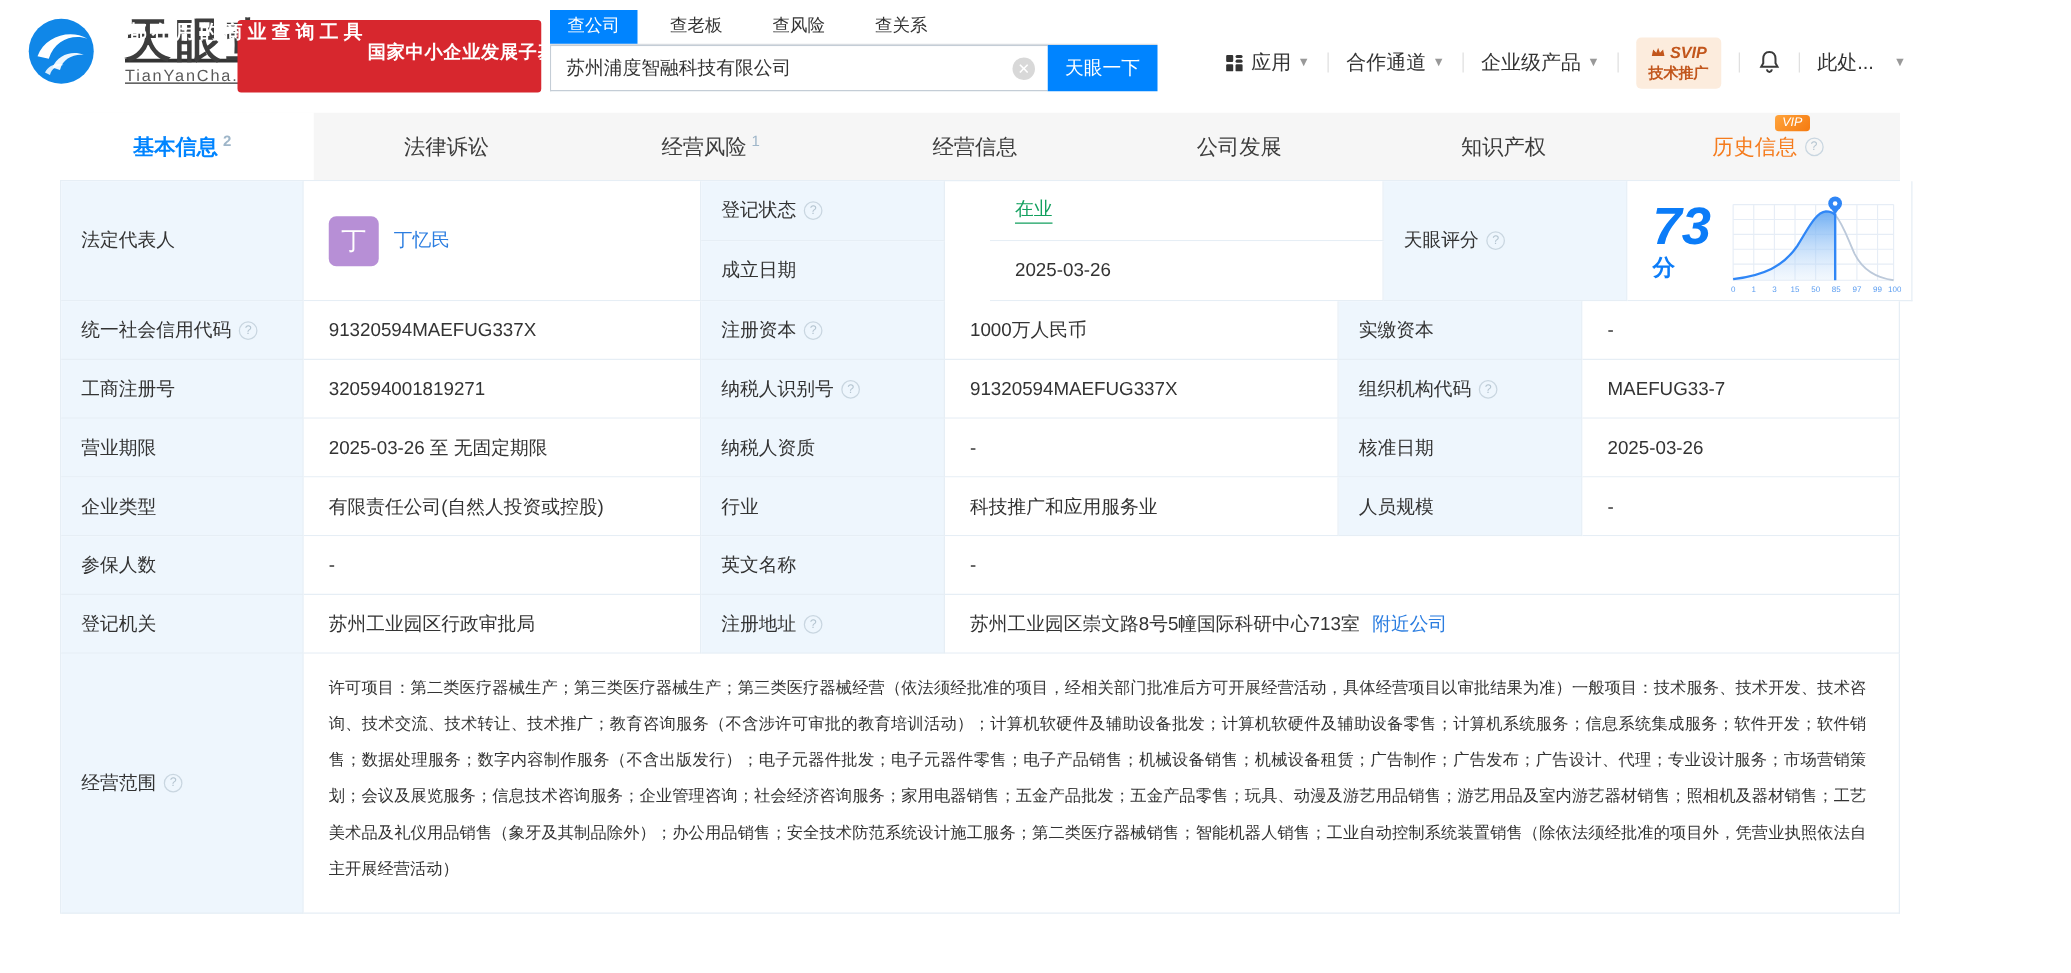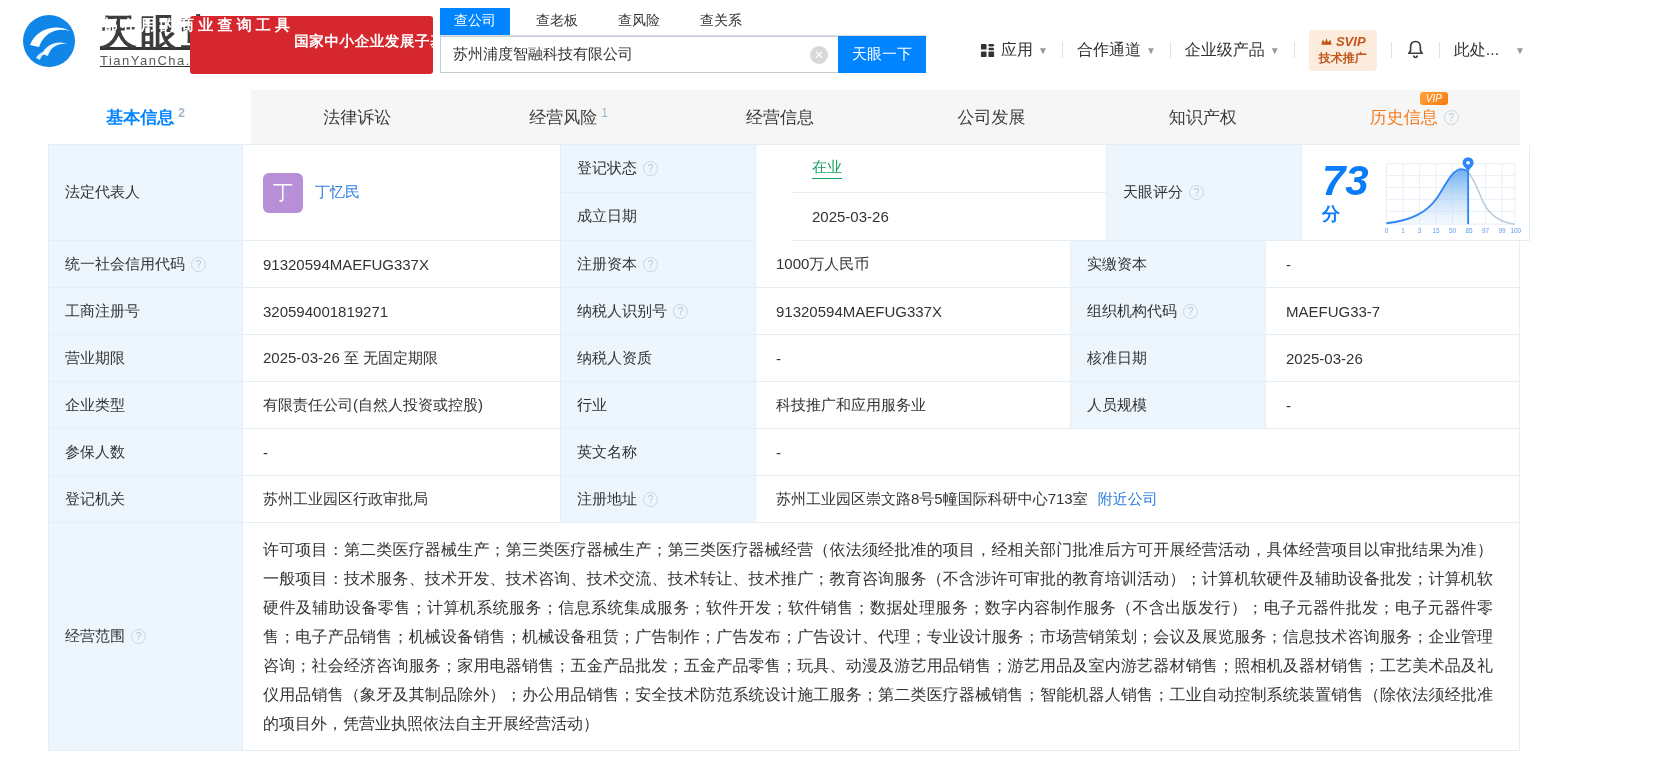--- a/index.html
+++ b/index.html
@@ -62,21 +62,21 @@
 
   .avatar { width:40px; height:40px; border-radius:6px; background:#b78fd6; color:#fff; font-size:20px; display:flex; align-items:center; justify-content:center; margin-right:12px; flex:0 0 auto; }
   a.blue-link, .blue-link { color:#2b7de0; text-decoration:none; cursor:pointer; }
   .status-open { color:#13a05f; border-bottom:1px solid #13a05f; padding-bottom:1px; cursor:pointer; }
 
   .score-cell { justify-content:flex-start; padding-right:8px; }
   .score-num { color:#0b7cf8; font-weight:bold; font-style:italic; font-size:42px; line-height:1; }
   .score-unit { color:#0b7cf8; font-size:18px; font-weight:bold; }
   .score-chart { width:152px; height:92px; }
 
-  .scope-val { align-items:flex-start; padding:12px 26px 12px 20px; line-height:29px; font-size:16px; color:#333; text-align:justify; }
+  .scope-val { align-items:flex-start; padding:12px 26px 12px 20px; line-height:29px; font-size:13px; color:#333; text-align:justify; }
 </style>
 </head>
 <body>
 
 <div class="header">
   <div class="logo-wrap">
     <svg class="logo-icon" viewBox="0 0 54 54">
       <circle cx="27" cy="27" r="26" fill="#1087e8"></circle>
       <path d="M8,31 C14,15 34,9 48,17 C36,13 22,18 17,33 Z" fill="#ffffff"></path>
       <path d="M20,40 C24,30 36,26 45,30 C37,29 28,33 26,42 Z" fill="#ffffff" opacity="0.92"></path>

